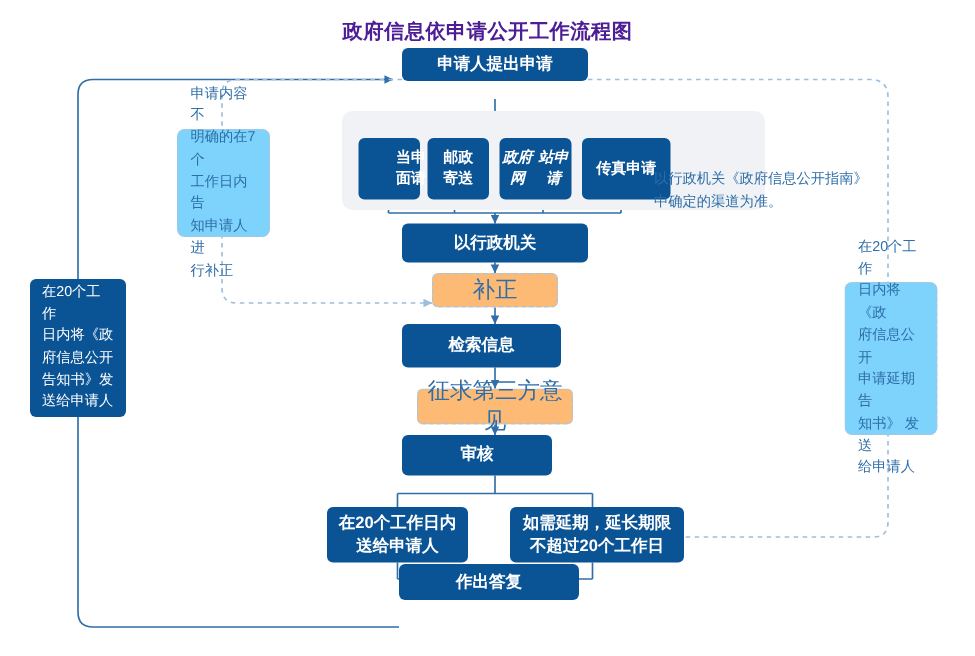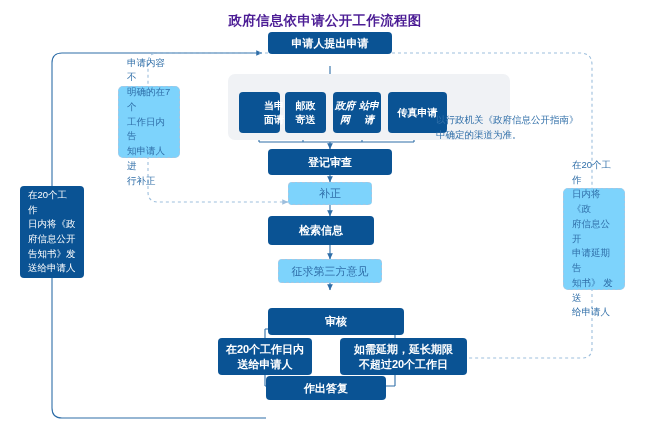--- a/index.html
+++ b/index.html
@@ -28,23 +28,23 @@
     text-align:center;
     border-radius:4px;
     line-height:1.32;
   }
   .dark{
     background:#0a5394;color:#ffffff;
     font-size:11px;font-weight:bold;
   }
   .dark.small{font-size:10px;}
   .light{
-    background:#7dd3fc;color:#2f6ea8;
+    background:#fdba74;color:#2f6ea8;
     border:1px dashed #a8c6e0;
-    font-size:11px;
+    font-size:15px;
   }
   .lightnote{
     background:#7dd3fc;color:#2f6ea8;
     border:1px dashed #a8c6e0;
     font-size:9.5px;
     line-height:1.55;
     text-align:left;
     justify-content:flex-start;
     padding:6px 8px;
     border-radius:5px;
@@ -135,29 +135,29 @@
       <path d="M592,288 L592,348 Q592,358 582,358 L398,358"></path>
     </g>
   </svg>
 
   <div class="title">政府信息依申请公开工作流程图</div>
 
   <div class="graybandwrap" style="left:228px;top:74px;width:282px;height:66px;"></div>
 
   <div class="node dark" style="left:268px;top:32px;width:124px;height:22px;">申请人提出申请</div>
 
-  <div class="node dark" style="left:268px;top:149px;width:124px;height:26px;">登记审查</div>
+  <div class="node dark" style="left:268px;top:149px;width:124px;height:26px;">以行政机关</div>
 
   <div class="node light" style="left:288px;top:182px;width:84px;height:23px;">补正</div>
 
   <div class="node dark" style="left:268px;top:216px;width:106px;height:29px;">检索信息</div>
 
   <div class="node light" style="left:278px;top:259px;width:104px;height:24px;">征求第三方意见</div>
 
-  <div class="node dark" style="left:268px;top:308px;width:136px;height:27px;">审核</div>
+  <div class="node dark" style="left:268px;top:290px;width:100px;height:27px;">审核</div>
 
   <div class="node dark" style="left:266px;top:376px;width:120px;height:24px;">作出答复</div>
 
   <div class="node dark small" style="left:239px;top:92px;width:41px;height:41px;flex-direction:row;padding-left:29px;">
     <span>当面</span>
     <span>申请</span>
   </div>
 
   <div class="node dark small" style="left:285px;top:92px;width:41px;height:41px;flex-direction:column;">
     <span>邮政</span>
@@ -175,21 +175,21 @@
   </div>
 
   <div class="plaintext nwrap" style="left:436px;top:99px;width:200px;margin-top:13px;">以行政机关《政府信息公开指南》
 中确定的渠道为准。</div>
 
   <div class="node dark" style="left:218px;top:338px;width:94px;height:37px;flex-direction:column;">
     <span>在20个工作日内</span>
     <span>送给申请人</span>
   </div>
 
-  <div class="node dark" style="left:340px;top:338px;width:127px;height:37px;flex-direction:column;">
+  <div class="node dark" style="left:340px;top:338px;width:116px;height:37px;flex-direction:column;">
     <span>如需延期，延长期限</span>
     <span>不超过20个工作日</span>
   </div>
 
   <div class="node lightnote nwrap" style="left:118px;top:86px;width:62px;height:72px;">申请内容不
 明确的在7个
 工作日内告
 知申请人进
 行补正</div>
 

